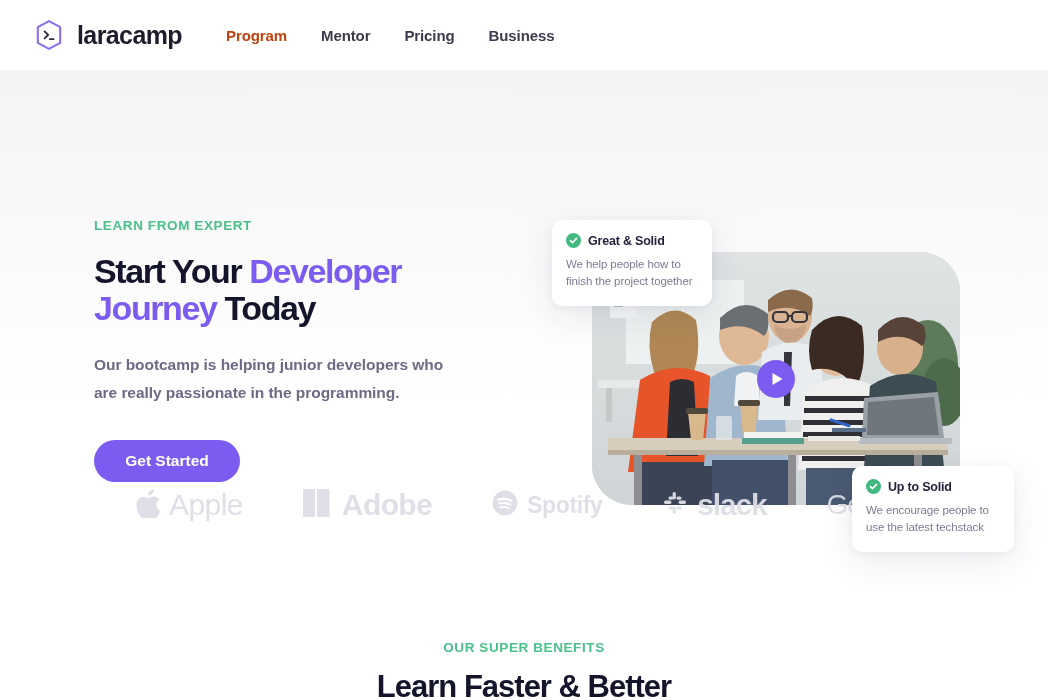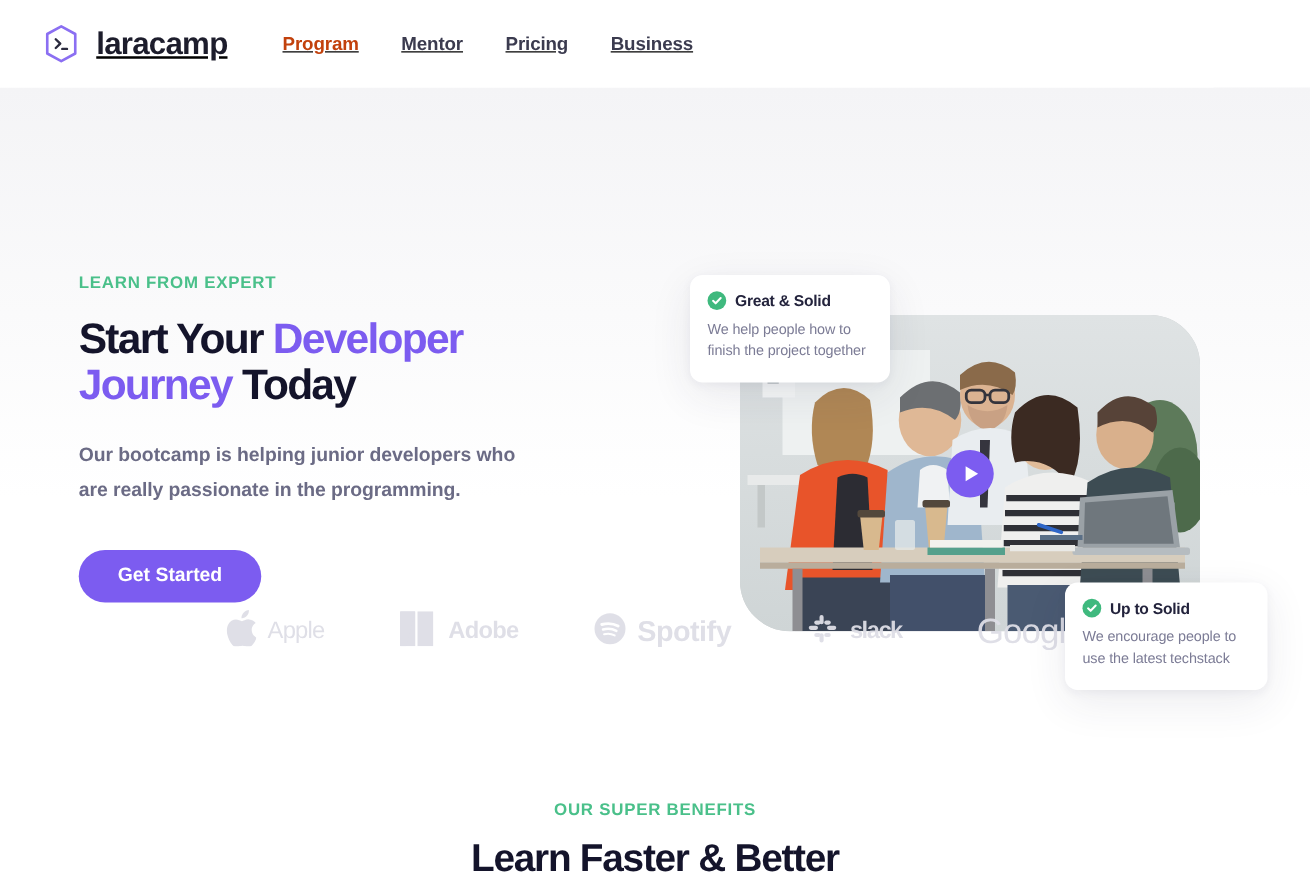--- a/index.html
+++ b/index.html
@@ -9,21 +9,21 @@
     background:#ffffff;
     -webkit-font-smoothing:antialiased;
   }
 
   
   .header{
     height:70px; width:971px;
     background:#ffffff;
     display:flex; align-items:center;
     padding:0 32px 0 32px;
-    position:relative; z-index:30;text-decoration:underline;
+    position:relative; z-index:30;
   }
   .brand{ display:flex; align-items:center; gap:11px; }
   .brand-mark{ width:34px; height:34px; display:block; }
   .brand-name{
     font-size:25px; font-weight:700; letter-spacing:-0.6px;
     color:#1d1d2c;
   }
 
   .nav{ display:flex; align-items:center; gap:34px; margin-left:44px; }
   .nav-link{
@@ -53,21 +53,21 @@
     position:relative;
     width:1048px; height:530px;
     background:linear-gradient(180deg,#f4f4f6 0%,#fafafb 34%,#ffffff 62%);
     overflow:hidden;
   }
   .hero-inner{
     position:relative; width:1048px; height:530px;
   }
 
   .hero-left{
-    position:absolute; left:63px; top:148px; width:440px;
+    position:absolute; left:94px; top:148px; width:440px;
   }
   .eyebrow{
     font-size:13.5px; font-weight:700; letter-spacing:0.6px;
     color:#4ac08a; text-transform:uppercase; margin-bottom:20px;
   }
   .hero-title{
     font-size:34px; line-height:1.09; font-weight:700;
     letter-spacing:-1.4px; color:#14142b;
   }
   .hero-title .accent{ color:#7c5cf0; }
@@ -142,21 +142,21 @@
     display:flex; align-items:center; justify-content:center;
     gap:60px;
     z-index:4;
   }
   .brand-item{
     display:flex; align-items:center; gap:9px;
     color:#dedee6;
     opacity:.95;
   }
   .brand-text{
-    font-size:19px; font-weight:600; letter-spacing:-0.6px; color:#dedee6;
+    font-size:30px; font-weight:600; letter-spacing:-0.6px; color:#dedee6;
   }
   .brand-text.thin{ font-weight:400; }
   .brand-text.slack{ font-weight:700; letter-spacing:-1.2px; }
   .brand-text.spotify{ font-size:23px; font-weight:700; letter-spacing:-0.4px; }
   .brand-text.google{ font-size:28px; font-weight:400; letter-spacing:-0.8px; }
 
   
   .benefits{
     width:1048px;
     padding-top:40px;

